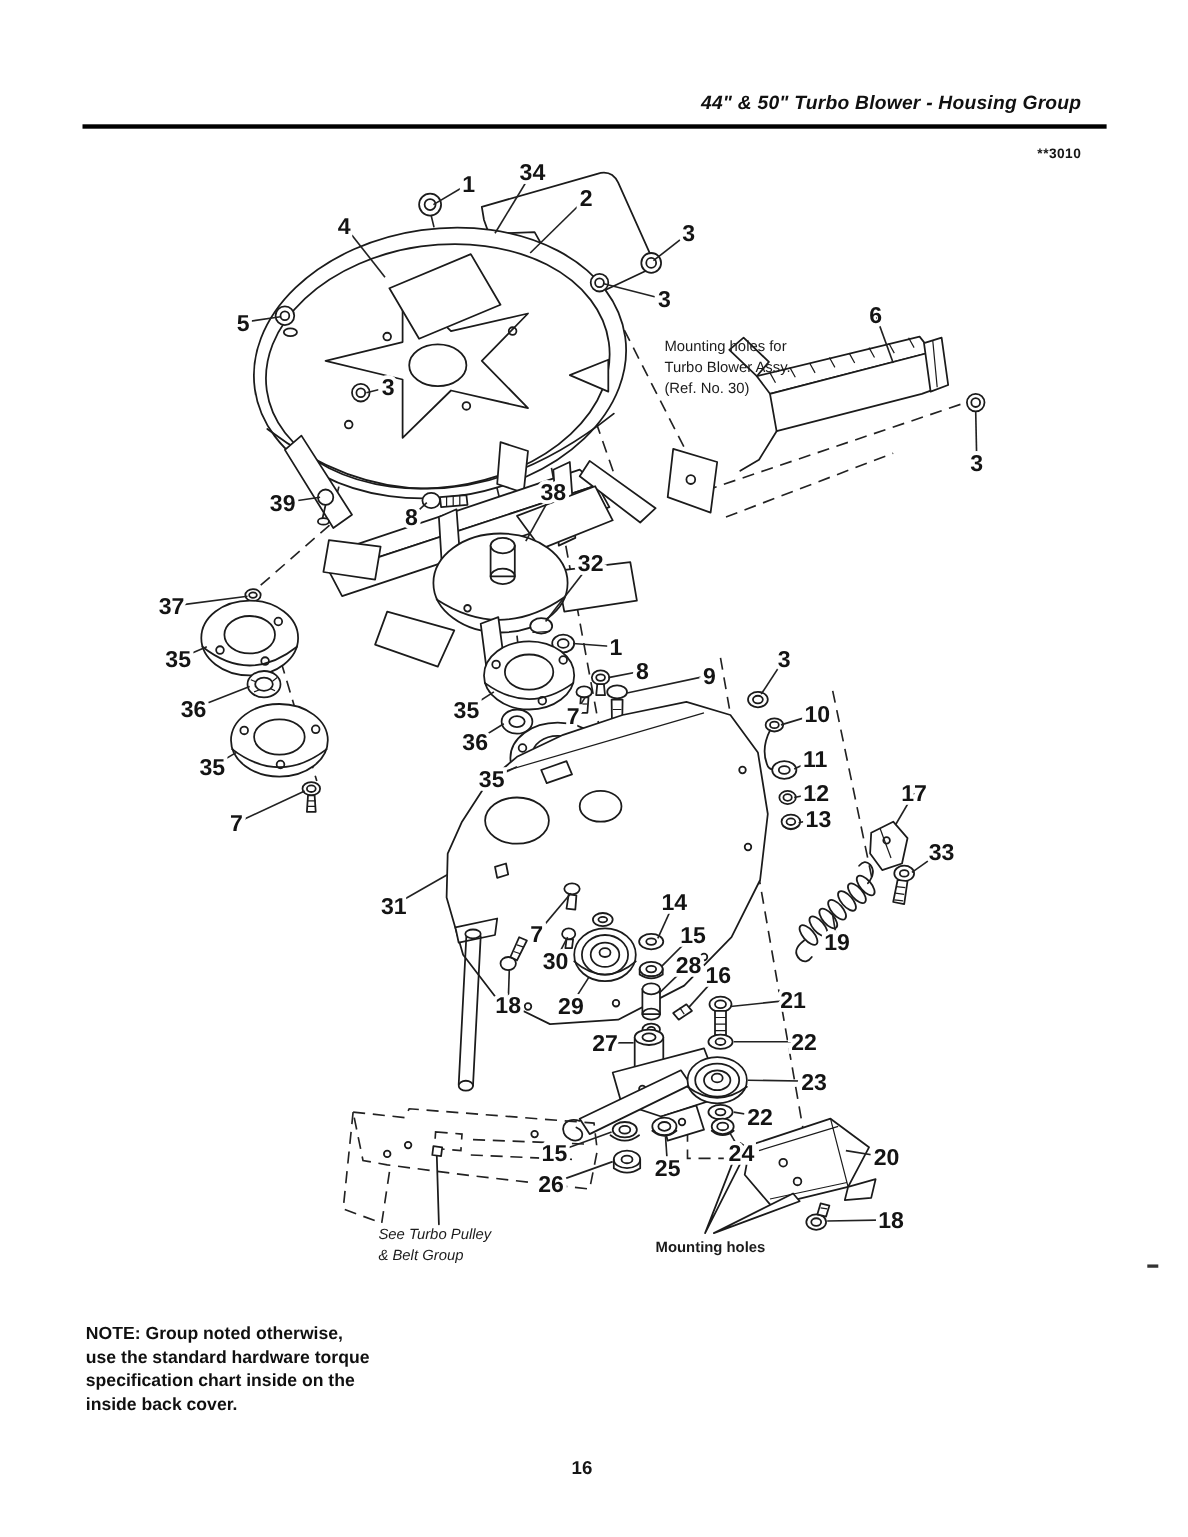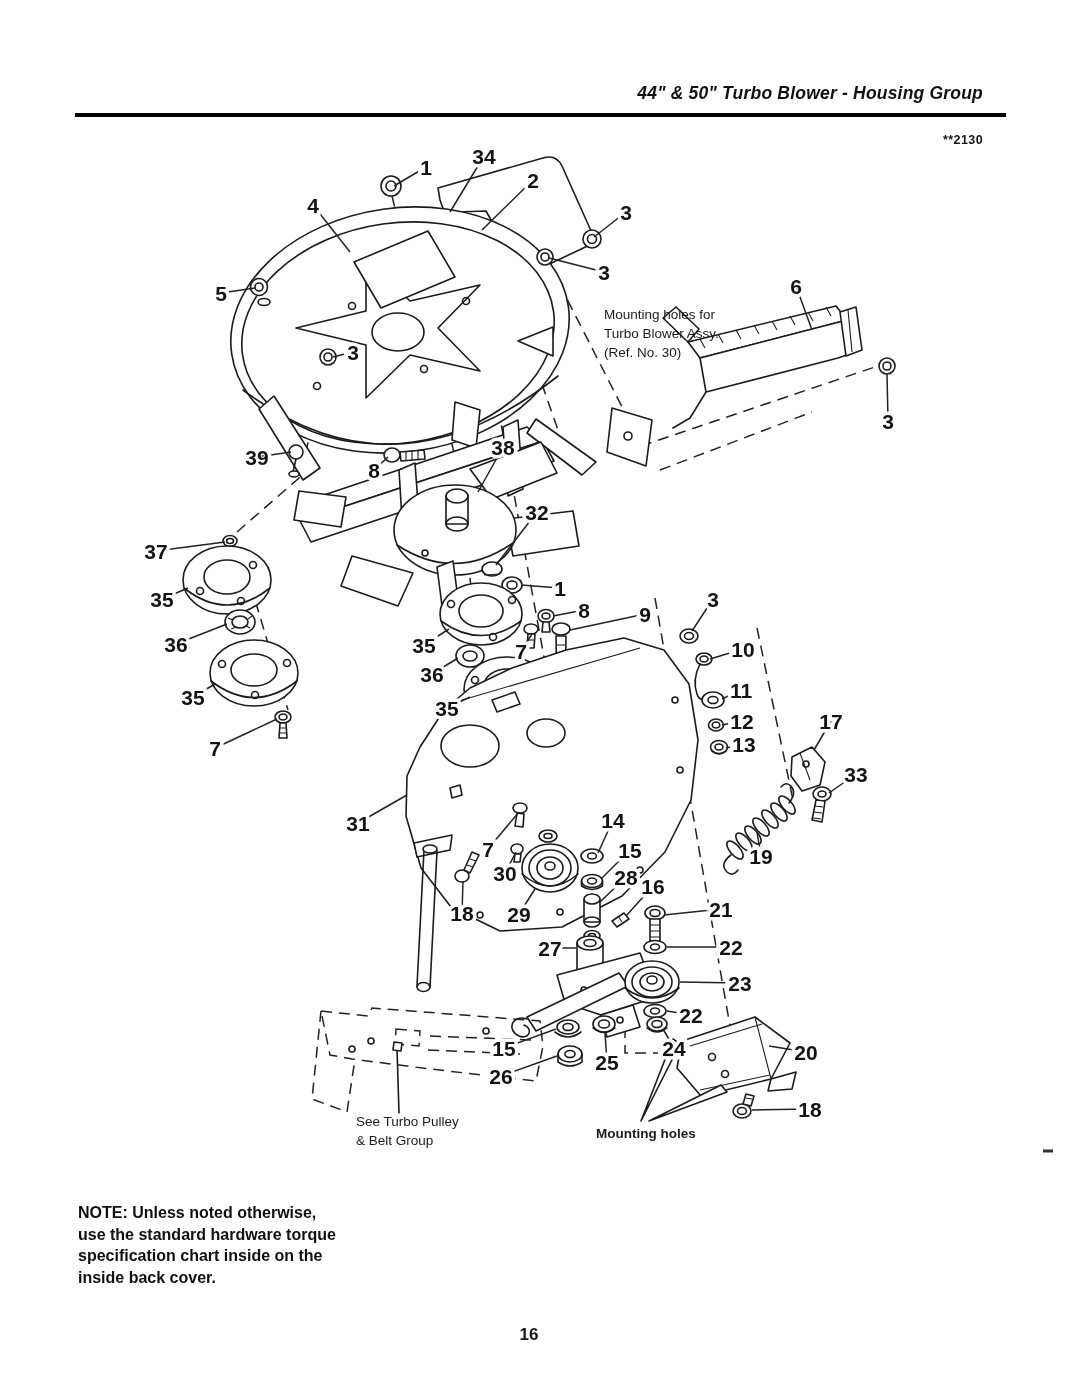--- a/index.html
+++ b/index.html
@@ -19,31 +19,31 @@
   .ln{fill:none;stroke:#1b1b1b;stroke-width:1.6;stroke-linejoin:round;stroke-linecap:round;}
   .thin{fill:none;stroke:#1b1b1b;stroke-width:1.1;}
   .dash{fill:none;stroke:#222;stroke-width:1.5;stroke-dasharray:11 7;stroke-linecap:butt;}
   .ld{stroke:#222;stroke-width:1.5;}
   .co{
     font-family:"Liberation Sans",sans-serif;font-weight:700;font-size:21px;
     fill:#141414;stroke:#ffffff;stroke-width:7px;paint-order:stroke;text-anchor:middle;
   }
   .dlabel{position:absolute;font-size:13.5px;line-height:19px;color:#1b1b1b;}
   #label-bracket-note{left:557px;top:305px;width:150px;margin-left:47px;}
-  #label-see-turbo{left:356px;top:1112px;width:140px;}
+  #label-see-turbo{left:344px;top:1112px;width:140px;font-style:italic;}
   #label-mounting-holes{left:596px;top:1124px;width:140px;font-weight:bold;}
   .note{position:absolute;left:78px;top:1202px;font-weight:700;font-size:16px;line-height:21.5px;color:#101010;}
   .pageno{position:absolute;top:1325px;left:0;width:1058px;text-align:center;font-weight:700;font-size:17px;}
 </style>
 </head>
 <body>
 
 <div class="header-title">44" &amp; 50" Turbo Blower - Housing Group</div>
 <div class="head-rule"></div>
-<div class="stamp">**2130</div>
+<div class="stamp">**3010</div>
 
 <svg class="diagram" width="1080" height="1397" viewBox="0 0 1080 1397" xmlns="http://www.w3.org/2000/svg">
 
   <g>
     <path class="dash" d="M 392,196 L 478,552"></path>
     <path class="dash" d="M 472,266 L 588,896"></path>
     <path class="dash" d="M 543,252 L 641,444"></path>
     <path class="dash" d="M 641,446 L 875,367"></path>
     <path class="dash" d="M 660,470 L 812,412"></path>
     <path class="dash" d="M 237,532 L 299,478 L 311,431"></path>
@@ -458,19 +458,19 @@
 <div class="dlabel" id="label-see-turbo">
   <div>See Turbo Pulley</div>
   <div>&amp; Belt Group</div>
 </div>
 
 <div class="dlabel" id="label-mounting-holes">
   <div>Mounting holes</div>
 </div>
 
 <div class="note">
-  <div>NOTE: Unless noted otherwise,</div>
+  <div>NOTE: Group noted otherwise,</div>
   <div>use the standard hardware torque</div>
   <div>specification chart inside on the</div>
   <div>inside back cover.</div>
 </div>
 
 <div class="pageno">16</div>
 
 </body></html>

